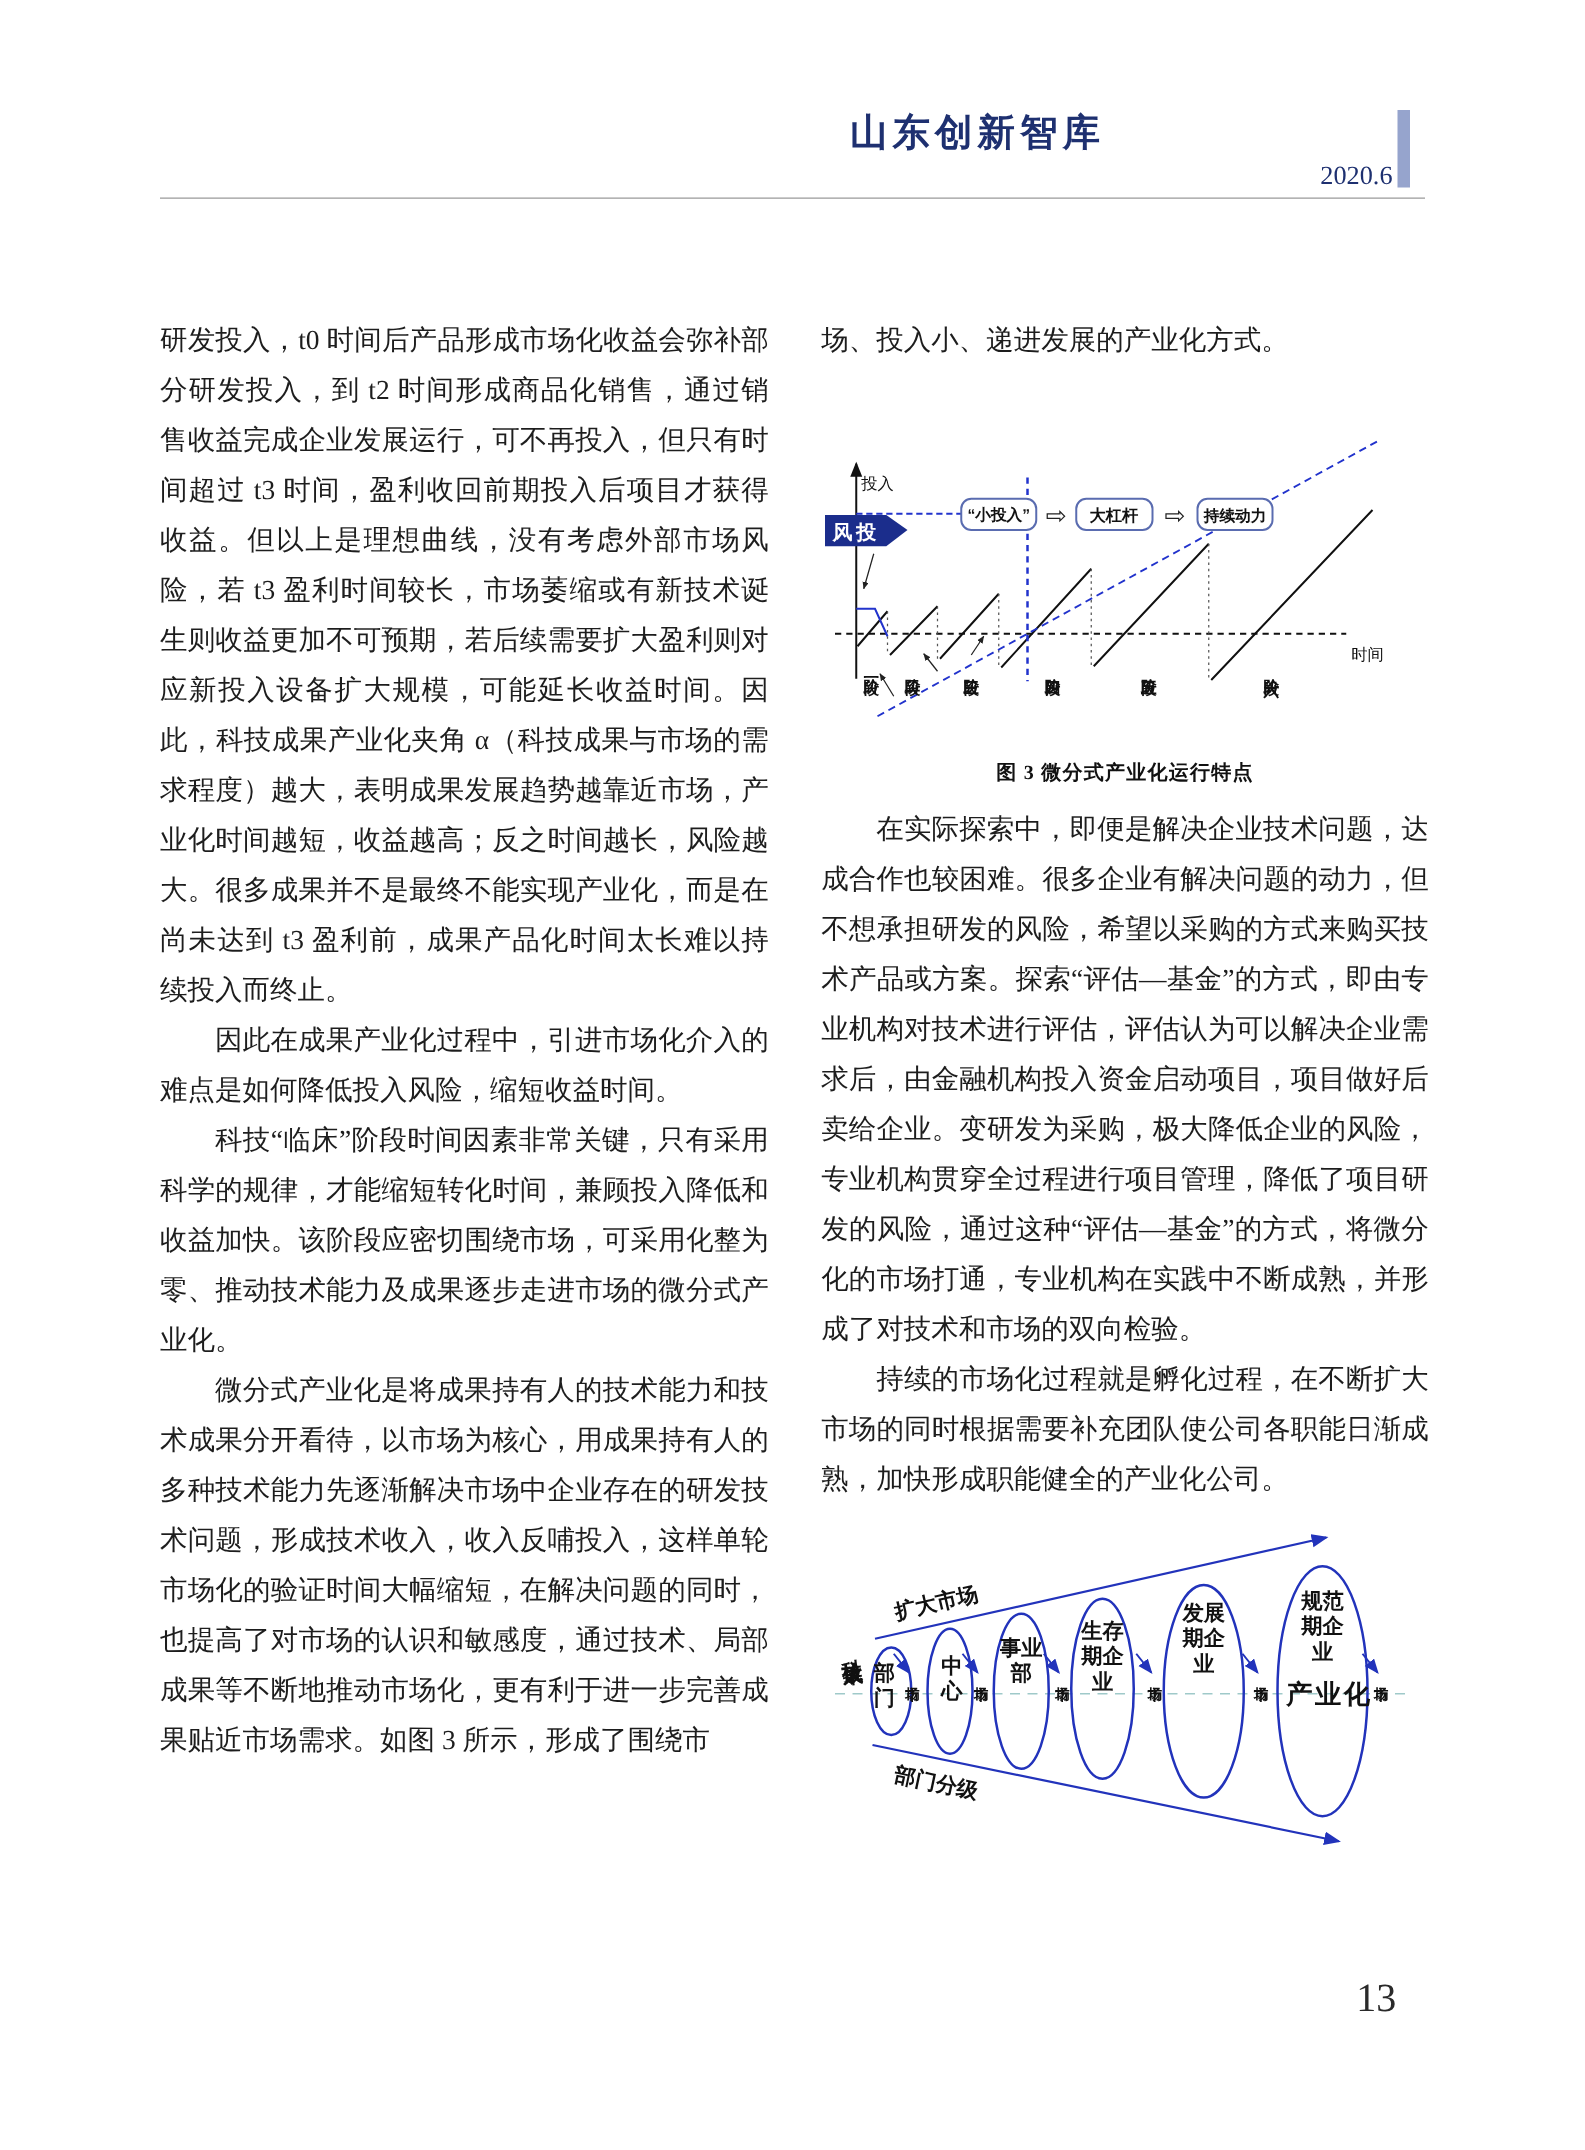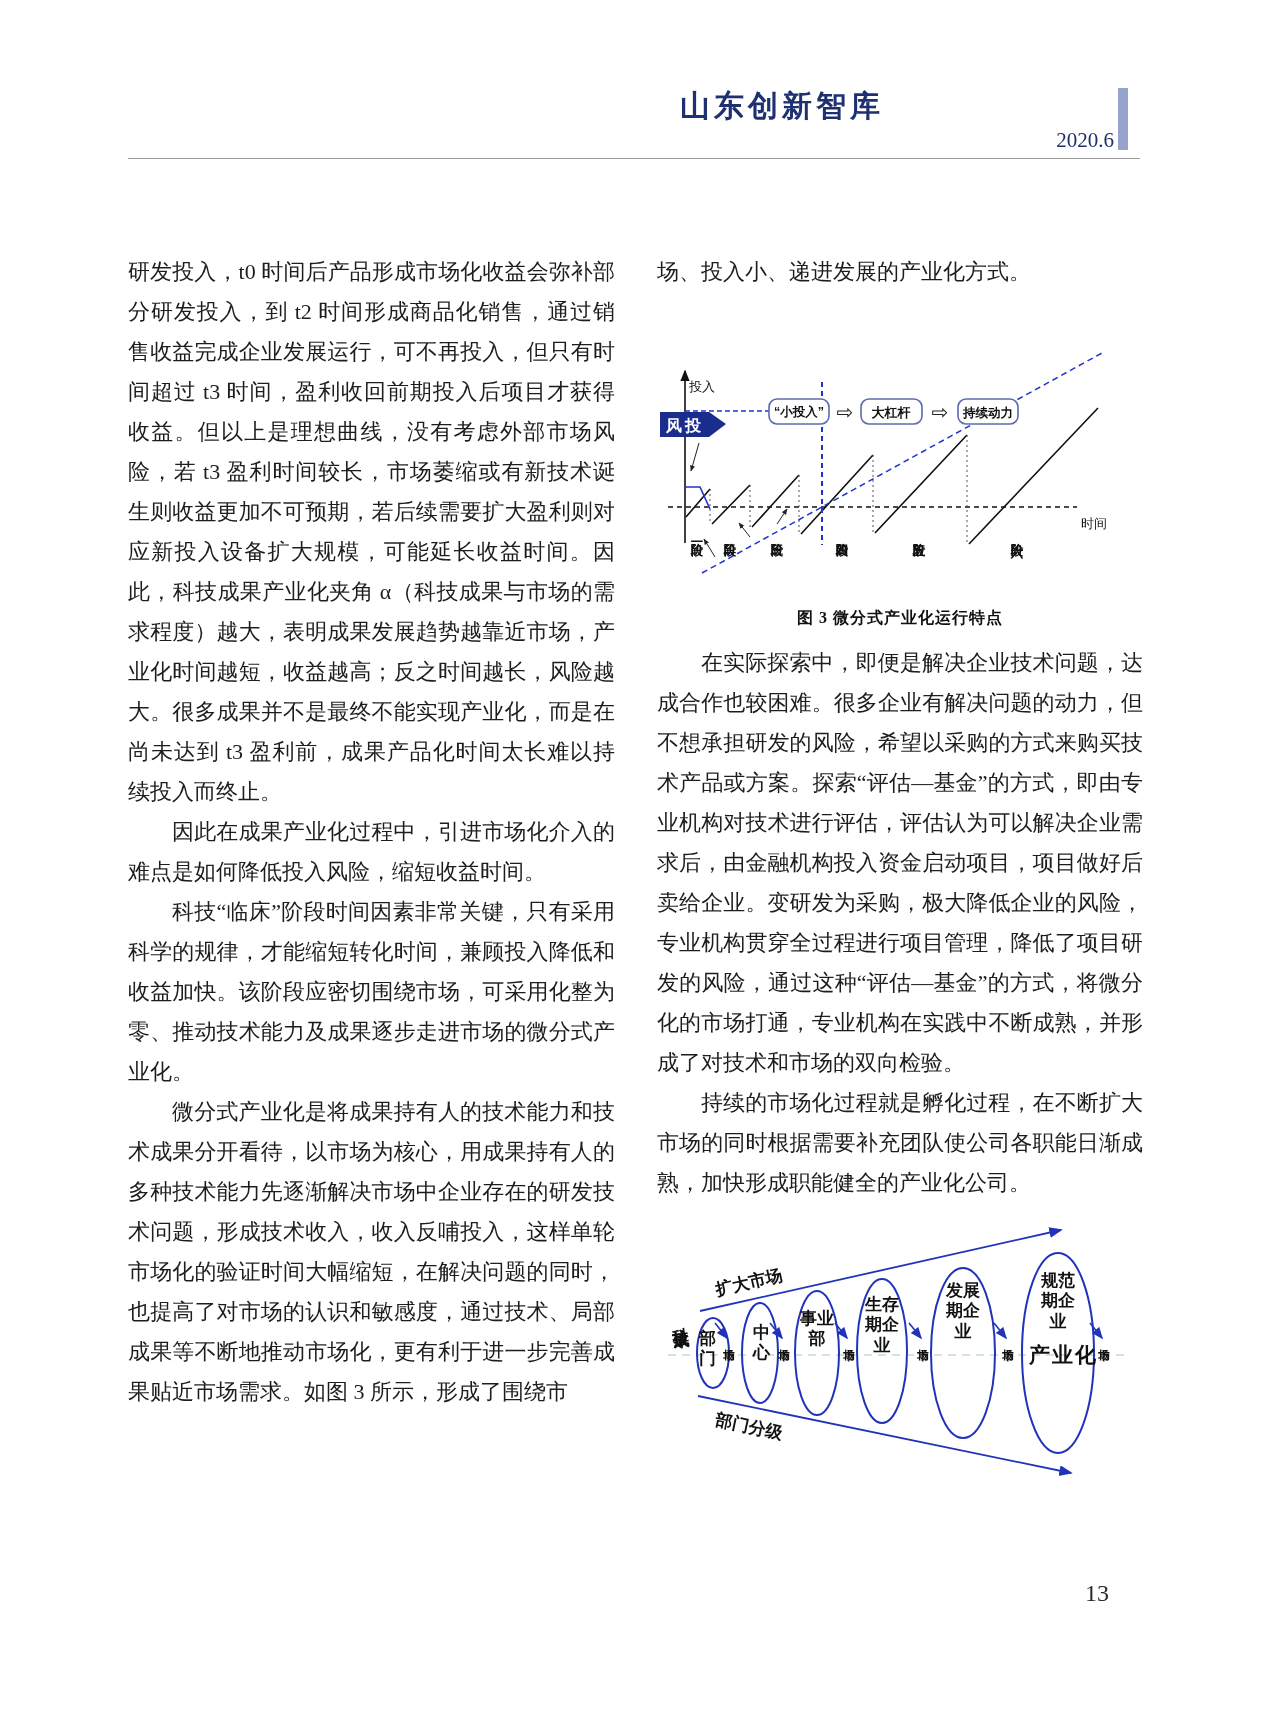--- a/index.html
+++ b/index.html
@@ -52,21 +52,21 @@
   .vtext{writing-mode:vertical-rl;text-orientation:upright;}
   .stage{
     top:206px;width:17px;font-size:12.5px;font-weight:600;line-height:1.15;
     letter-spacing:1px;
   }
   .nodelabel{font-size:17px;font-weight:600;line-height:1.2;text-align:center;word-break:break-all;}
   .market{font-size:11.5px;font-weight:600;letter-spacing:1px;}
   .cone-label{font-size:17px;font-weight:bold;}
   .src-label{font-size:16px;font-weight:600;letter-spacing:2px;}
   .result-label{font-family:"Liberation Serif", serif;font-size:21px;font-weight:bold;letter-spacing:2px;}
-  .page-num{position:absolute;left:1085px;top:1580px;font-size:24px;color:#2a2a2a;}
+  .page-num{position:absolute;left:1085px;top:1580px;font-size:32px;color:#2a2a2a;}
   svg{position:absolute;left:0;top:0;}
   svg text{font-family:"Liberation Sans", sans-serif;}
 </style>
 </head>
 <body>
 
 <div class="hdr-title">山东创新智库</div>
 <div class="hdr-issue">2020.6</div>
 <div class="hdr-bar"></div>
 <div class="hdr-rule"></div>

